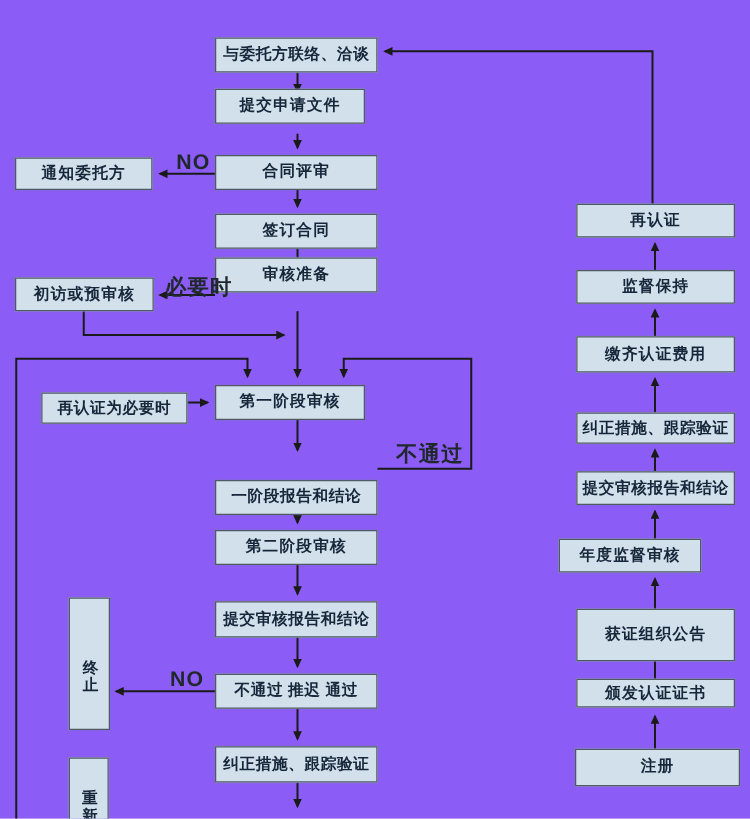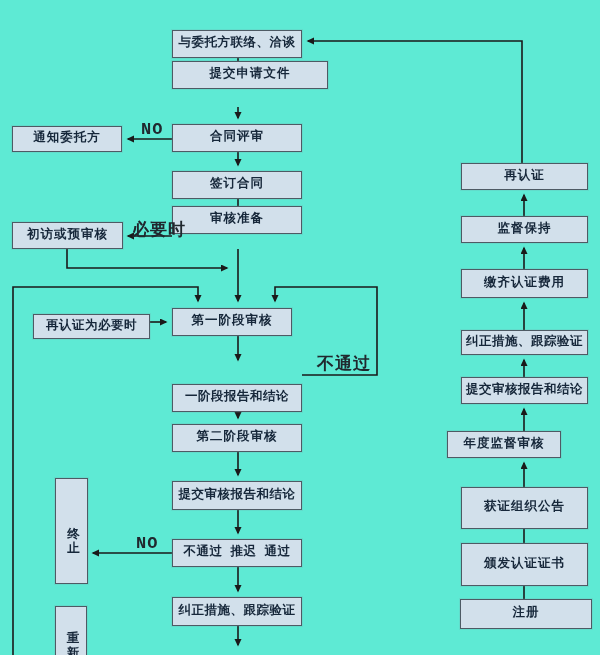--- a/index.html
+++ b/index.html
@@ -1,19 +1,19 @@
 <!DOCTYPE html>
 <html><head>
 <meta charset="utf-8">
 <style>
   html,body{margin:0;padding:0;background:#fff;}
   .stage{
-    position:relative;width:600px;height:655px;background:#5eead4;
+    position:relative;width:600px;height:655px;background:#8b5cf6;
     overflow:hidden;
-    font-family:Liberation Mono, monospace;
+    font-family:Liberation Sans, sans-serif;
   }
   .wires{position:absolute;left:0;top:0;width:600px;height:655px;}
   .node{
     position:absolute;box-sizing:border-box;
     display:flex;align-items:center;justify-content:center;
     background:#d2e0eb;border:1.5px solid #4e5a64;
     font-size:12.5px;font-weight:bold;color:#16273a;
     letter-spacing:1px;text-align:center;line-height:1.1;
     box-shadow:0 0 0 1px rgba(120,140,155,.15);
   }
@@ -68,21 +68,21 @@
       <path d="M524,431 V409" marker-end="url(#arr)"></path>
       <path d="M524,377 V360" marker-end="url(#arr)"></path>
       <path d="M524,330 V303" marker-end="url(#arr)"></path>
       <path d="M524,269 V248" marker-end="url(#arr)"></path>
       <path d="M524,216 V195" marker-end="url(#arr)"></path>
       <path d="M522,163 V41 H308" marker-end="url(#arr)"></path>
     </g>
   </svg>
 
   <div class="node long" style="left:172px;top:30px;width:130px;height:28px">与委托方联络、洽谈</div>
-  <div class="node" style="left:172px;top:61px;width:156px;height:28px">提交申请文件</div>
+  <div class="node" style="left:172px;top:71px;width:120px;height:28px">提交申请文件</div>
   <div class="node" style="left:172px;top:124px;width:130px;height:28px">合同评审</div>
   <div class="node" style="left:172px;top:171px;width:130px;height:28px">签订合同</div>
   <div class="node" style="left:172px;top:206px;width:130px;height:28px">审核准备</div>
   <div class="node" style="left:172px;top:308px;width:120px;height:28px">第一阶段审核</div>
   <div class="node long" style="left:172px;top:384px;width:130px;height:28px">一阶段报告和结论</div>
   <div class="node" style="left:172px;top:424px;width:130px;height:28px">第二阶段审核</div>
   <div class="node long" style="left:172px;top:481px;width:130px;height:29px">提交审核报告和结论</div>
   <div class="node long" style="left:172px;top:539px;width:130px;height:28px">不通过 推迟 通过</div>
   <div class="node long" style="left:172px;top:597px;width:130px;height:29px">纠正措施、跟踪验证</div>
 
@@ -92,21 +92,21 @@
   <div class="node vertical" style="left:55px;top:478px;width:33px;height:106px">终止</div>
   <div class="node vertical cut" style="left:55px;top:606px;width:32px;height:80px">重新</div>
 
   <div class="node" style="left:461px;top:163px;width:127px;height:27px">再认证</div>
   <div class="node" style="left:461px;top:216px;width:127px;height:27px">监督保持</div>
   <div class="node" style="left:461px;top:269px;width:127px;height:29px">缴齐认证费用</div>
   <div class="node long" style="left:461px;top:330px;width:127px;height:25px">纠正措施、跟踪验证</div>
   <div class="node long" style="left:461px;top:377px;width:127px;height:27px">提交审核报告和结论</div>
   <div class="node" style="left:447px;top:431px;width:114px;height:27px">年度监督审核</div>
   <div class="node" style="left:461px;top:487px;width:127px;height:42px">获证组织公告</div>
-  <div class="node" style="left:461px;top:543px;width:127px;height:43px">颁发认证证书</div>
+  <div class="node" style="left:461px;top:543px;width:127px;height:23px">颁发认证证书</div>
   <div class="node" style="left:460px;top:599px;width:132px;height:30px">注册</div>
 
   <div class="edge-label" style="left:141px;top:120px">NO</div>
   <div class="edge-label" style="left:132px;top:218px">必要时</div>
   <div class="edge-label" style="left:317px;top:352px">不通过</div>
   <div class="edge-label" style="left:136px;top:534px">NO</div>
 
 </div>
 
 </body></html>

